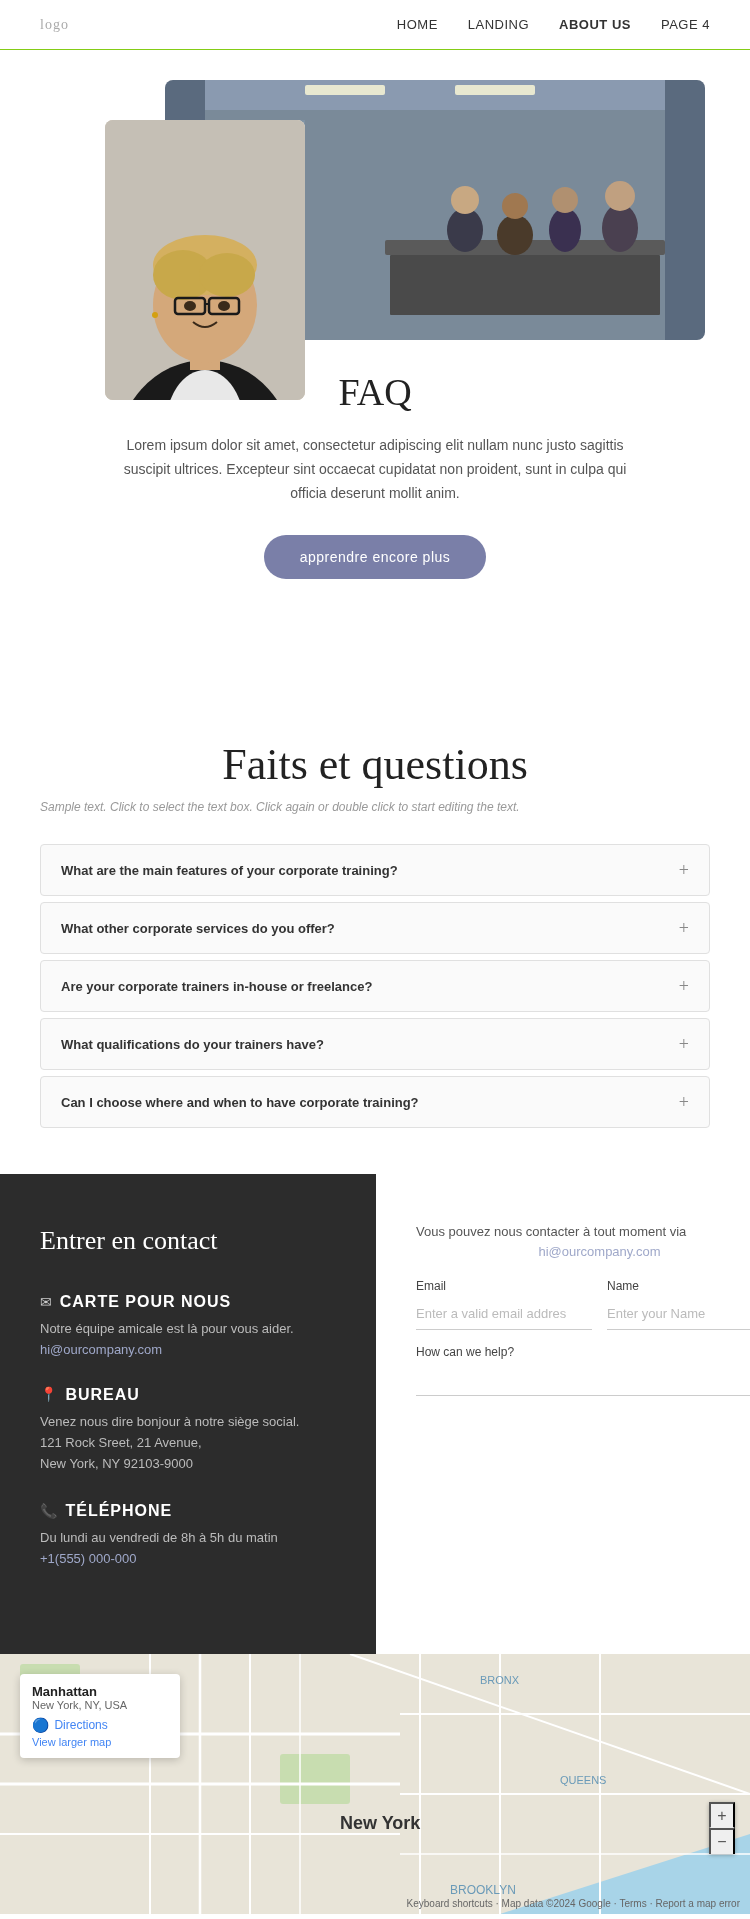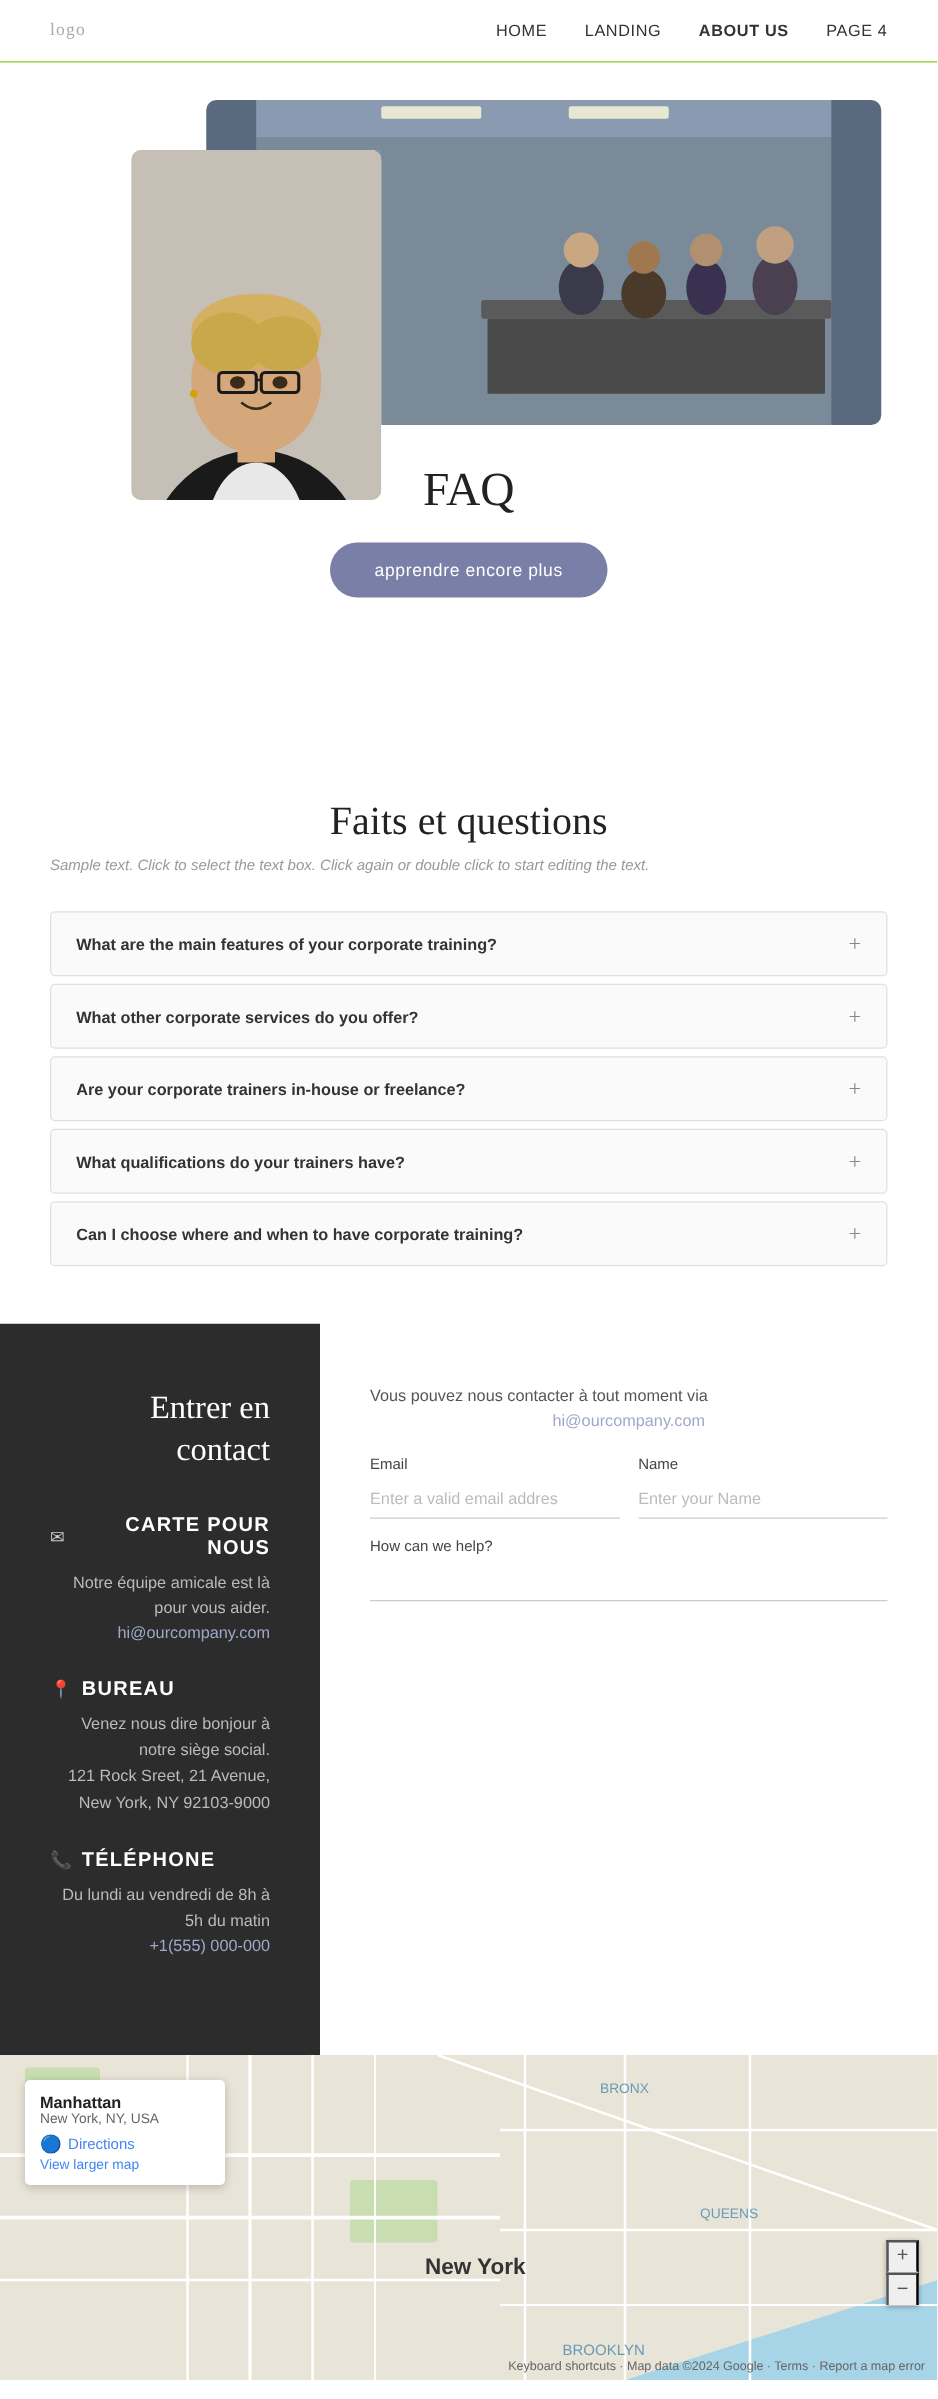--- a/index.html
+++ b/index.html
@@ -42,37 +42,36 @@
       background: #7a7fa8; color: #fff; border: none;
       padding: 14px 36px; border-radius: 30px; font-size: 14px;
       cursor: pointer; font-family: Arial, sans-serif; letter-spacing: 0.5px;
     }
 
     
     .spacer { height: 60px; }
 
     
     .faq-section { padding: 30px 40px 40px; }
-    .faq-title { text-align: center; font-size: 32px; color: #222; margin-bottom: 10px; font-weight: 400; }
+    .faq-title { text-align: center; font-size: 44px; color: #222; margin-bottom: 10px; font-weight: 400; }
     .faq-subtitle { text-align: left; font-size: 12px; color: #999; margin-bottom: 30px; font-family: Arial, sans-serif; font-style: italic; }
     .faq-item {
       border: 1px solid #e0e0e0; border-radius: 4px; margin-bottom: 6px;
       display: flex; align-items: center; justify-content: space-between;
       padding: 16px 20px; cursor: pointer; background: #fafafa;
     }
     .faq-question { font-size: 13px; color: #333; font-family: Arial, sans-serif; font-weight: 600; }
     .faq-plus { font-size: 18px; color: #888; line-height: 1; }
 
     
     .contact-section { display: flex; min-height: 480px; }
     .contact-left {
       background: #2c2c2c; color: #fff;
-      width: 256px; flex-shrink: 0;
+      width: 376px; flex-shrink: 0;
       padding: 50px 40px;
-      text-align: right;
     }
     .contact-left-title { font-size: 26px; font-weight: 400; margin-bottom: 35px; line-height: 1.3; }
     .contact-item { margin-bottom: 28px; }
     .contact-item-header { display: flex; align-items: center; gap: 8px; margin-bottom: 8px; }
     .contact-item-icon { font-size: 14px; color: #ccc; }
     .contact-item-label { font-size: 16px; font-family: Arial, sans-serif; font-weight: 700; letter-spacing: 1px; color: #fff; text-transform: uppercase; }
     .contact-item-text { font-size: 13px; color: #bbb; line-height: 1.6; font-family: Arial, sans-serif; }
     .contact-link { color: #9fa8c9; font-size: 13px; font-family: Arial, sans-serif; cursor: pointer; }
 
     .contact-right { flex: 1; padding: 50px 40px; }
@@ -196,20 +195,21 @@
         <ellipse cx="119" cy="186" rx="6" ry="5" fill="#3a2a1a"></ellipse>
 
         <path d="M88 202 Q100 212 112 202" stroke="#3a2a1a" stroke-width="2" fill="none"></path>
 
         <circle cx="50" cy="195" r="3" fill="#d4a010"></circle>
       </svg>
     </div>
   </div>
   <div class="hero-text-area">
     <h1 class="hero-title">FAQ</h1>
+    <p class="hero-desc">Lorem ipsum dolor sit amet, consectetur adipiscing elit nullam nunc justo sagittis suscipit ultrices. Excepteur sint occaecat cupidatat non proident, sunt in culpa qui officia deserunt mollit anim.</p>
     <button class="hero-btn">apprendre encore plus</button>
   </div>
 </div>
 
 <div class="spacer"></div>
 <div class="spacer" style="height:20px"></div>
 
 <div class="faq-section">
   <h2 class="faq-title">Faits et questions</h2>
   <p class="faq-subtitle">Sample text. Click to select the text box. Click again or double click to start editing the text.</p>

